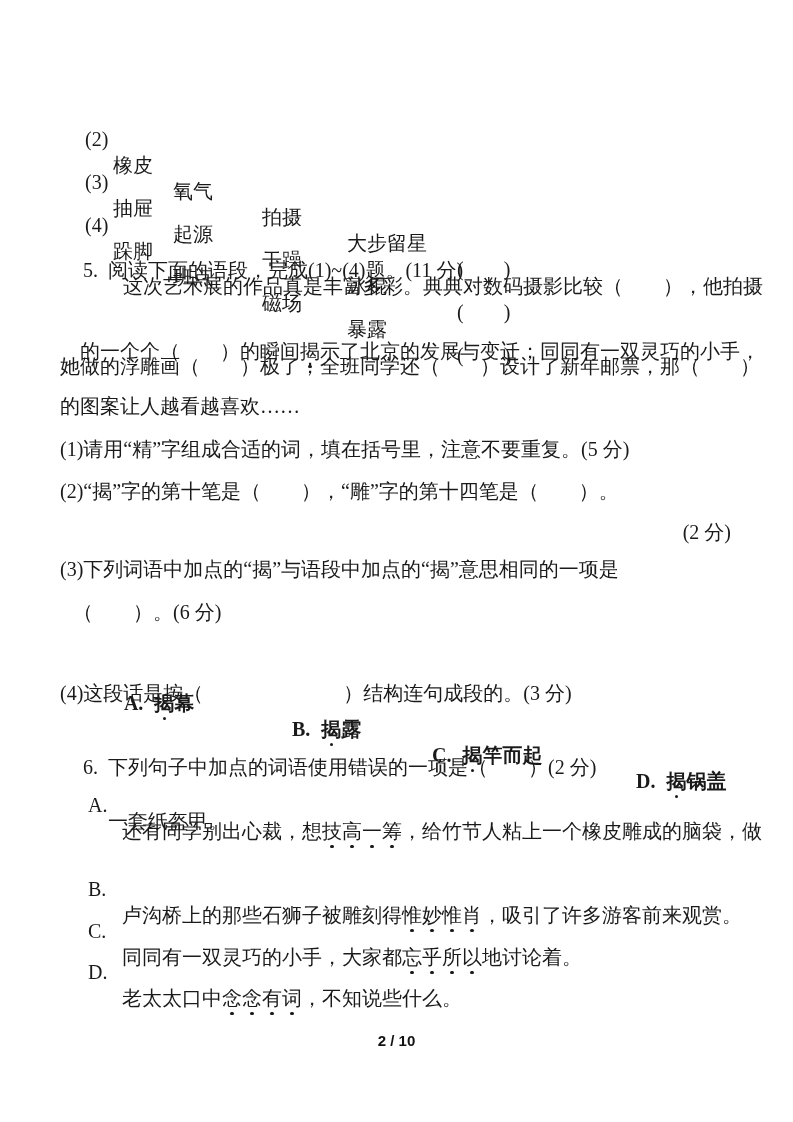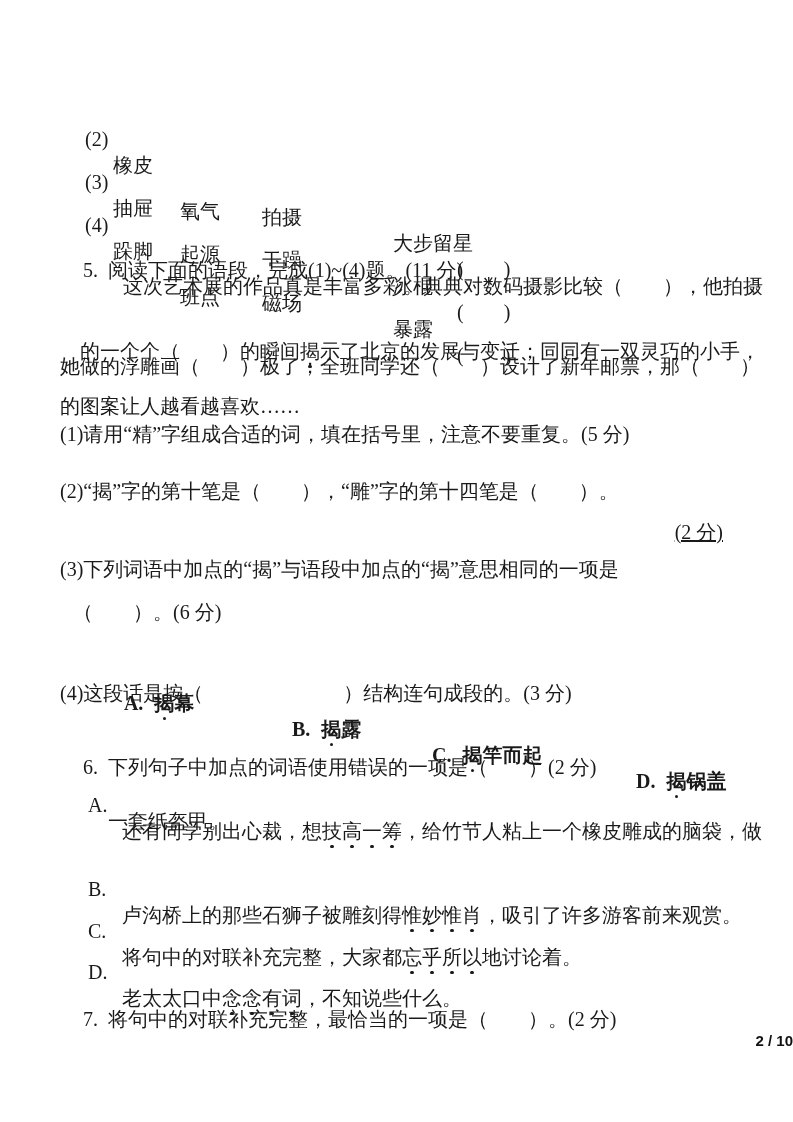--- a/index.html
+++ b/index.html
@@ -11,46 +11,46 @@
     font-size:20px;
     color:#1a1a1a;
     overflow:hidden;
   }
   .line{position:absolute;white-space:pre;line-height:26px;}
   .abs{position:absolute;white-space:pre;}
   
   .word-row{left:85px;height:26px;}
   .word-row .wr-label{left:0;}
   .word-row .c1{left:28px;}
-  .word-row .c2{left:95px;margin-top:20px;}
+  .word-row .c2{left:88px;}
   .word-row .c3{left:177px;}
-  .word-row .c4{left:262px;margin-left:46px;}
+  .word-row .c4{left:262px;}
   .word-row .wr-blank{left:372px;}
   
   .qhead{left:63px;}
   .qnum{display:inline-block;width:25px;}
   
-  .score-right{left:56px;width:667px;text-align:right;text-decoration:underline;}
+  .score-right{left:64px;width:667px;text-align:right;}
   
   .opt{position:absolute;white-space:pre;font-weight:bold;}
   .optlabel{margin-right:11px;}
   
   .dotted-ch{position:relative;display:inline-block;}
   .dotted-ch::after{
     content:'';
     position:absolute;
     left:50%;bottom:-4px;
     width:3.4px;height:3.4px;
     margin-left:-1.7px;
     border-radius:50%;
     background:#1a1a1a;
   }
   .footer{
     position:absolute;left:0;width:793px;top:1032px;
-    text-align:right;
+    text-align:center;
     font-family:"Liberation Sans","DejaVu Sans",sans-serif;
     font-weight:bold;font-size:15px;color:#111;
   }
 </style>
 </head>
 <body>
 
 <div class="page">
 
   <div class="line word-row" style="top:100px">
@@ -82,21 +82,21 @@
     <span class="qnum">5.</span><span>阅读下面的语段，完成(1)~(4)题。(11 分)</span>
   </div>
 
   <div class="line" style="top:273px;left:123px">这次艺术展的作品真是丰富多彩。典典对数码摄影比较（　　），他拍摄</div>
   <div class="line" style="top:353px;left:60px">她做的浮雕画（　　）极了；全班同学还（　　）设计了新年邮票，那（　　）</div>
   <div class="line" style="top:312px;left:60px">
     <span>的一个个（　　）的瞬间</span><span><span class="dotted-ch">揭</span></span><span>示了北京的发展与变迁；同同有一双灵巧的小手，</span>
   </div>
   <div class="line" style="top:393px;left:60px">的图案让人越看越喜欢……</div>
 
-  <div class="line" style="top:421px;left:60px">(1)请用“精”字组成合适的词，填在括号里，注意不要重复。(5 分)</div>
+  <div class="line" style="top:436px;left:60px">(1)请用“精”字组成合适的词，填在括号里，注意不要重复。(5 分)</div>
   <div class="line" style="top:478px;left:60px">(2)“揭”字的第十笔是（　　），“雕”字的第十四笔是（　　）。</div>
   <div class="line score-right" style="top:519px">(2 分)</div>
 
   <div class="line" style="top:556px;left:60px">(3)下列词语中加点的“揭”与语段中加点的“揭”意思相同的一项是</div>
   <div class="line" style="top:599px;left:73px">（　　）。(6 分)</div>
 
   <div class="line" style="top:638px;left:0">
     <span class="opt" style="left:95px">
       <span class="optlabel">A.</span><span><span class="dotted-ch">揭</span></span><span>幕</span>
     </span>
@@ -123,27 +123,24 @@
   </div>
   <div class="line" style="top:808px;left:108px">一套纸盔甲。</div>
 
   <div class="line" style="top:850px;left:0">
     <span class="abs" style="left:88px">B.</span>
     <span class="abs" style="left:122px"><span>卢沟桥上的那些石狮子被雕刻得</span><span><span class="dotted-ch">惟</span><span class="dotted-ch">妙</span><span class="dotted-ch">惟</span><span class="dotted-ch">肖</span></span><span>，吸引了许多游客前来观赏。</span></span>
   </div>
 
   <div class="line" style="top:892px;left:0">
     <span class="abs" style="left:88px">C.</span>
-    <span class="abs" style="left:122px"><span>将句中的对联补充完整，大家都</span><span><span class="dotted-ch">忘</span><span class="dotted-ch">乎</span><span class="dotted-ch">所</span><span class="dotted-ch">以</span></span><span>地讨论着。</span></span>
+    <span class="abs" style="left:122px"><span>同同有一双灵巧的小手，大家都</span><span><span class="dotted-ch">忘</span><span class="dotted-ch">乎</span><span class="dotted-ch">所</span><span class="dotted-ch">以</span></span><span>地讨论着。</span></span>
   </div>
 
   <div class="line" style="top:933px;left:0">
     <span class="abs" style="left:88px">D.</span>
     <span class="abs" style="left:122px"><span>老太太口中</span><span><span class="dotted-ch">念</span><span class="dotted-ch">念</span><span class="dotted-ch">有</span><span class="dotted-ch">词</span></span><span>，不知说些什么。</span></span>
   </div>
 
-  <div class="line qhead" style="top:980px">
-    <span class="qnum">7.</span><span>将句中的对联补充完整，最恰当的一项是（　　）。(2 分)</span>
-  </div>
 
   <div class="footer">2 / 10</div>
 
 </div>
 
 </body></html>

